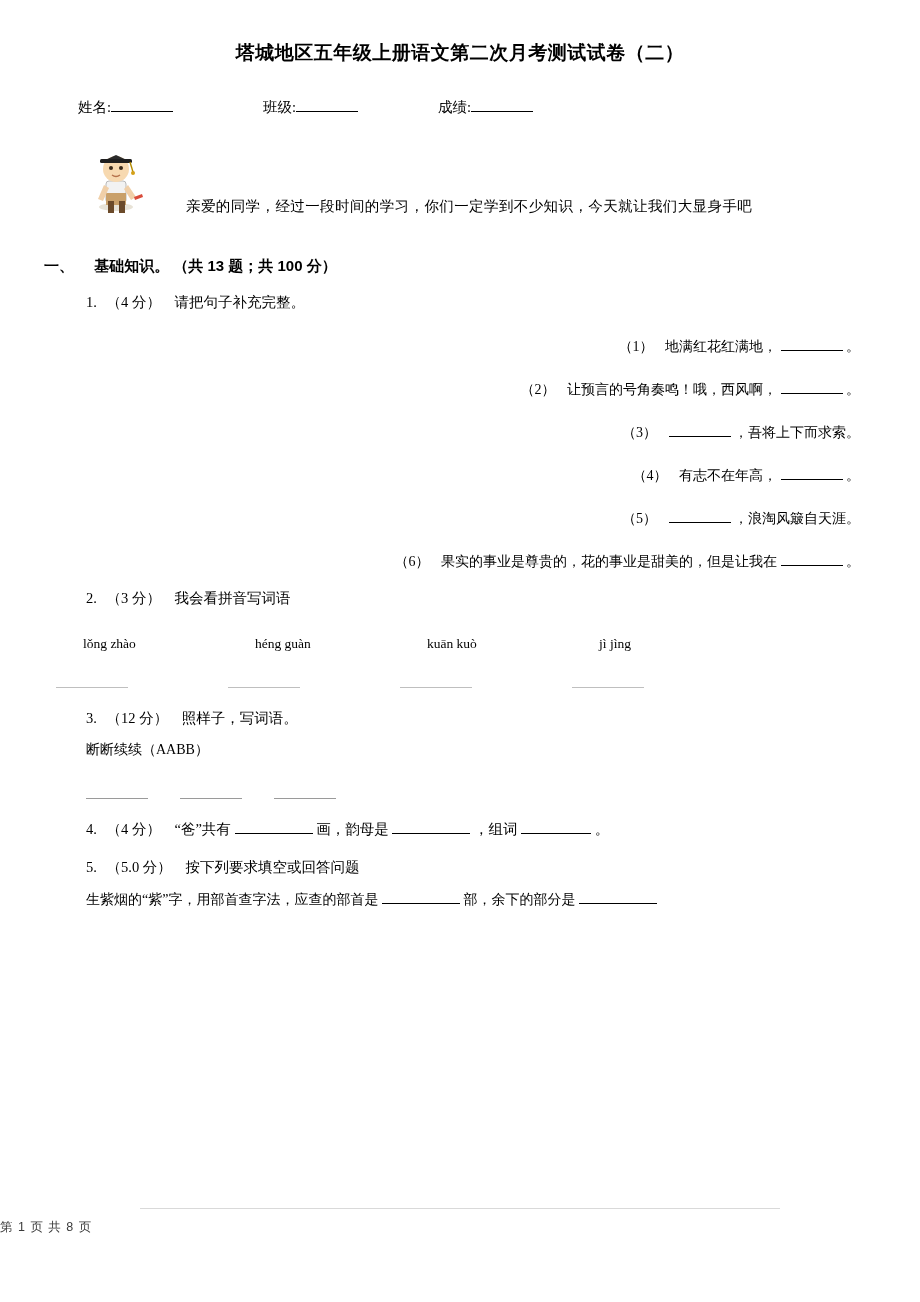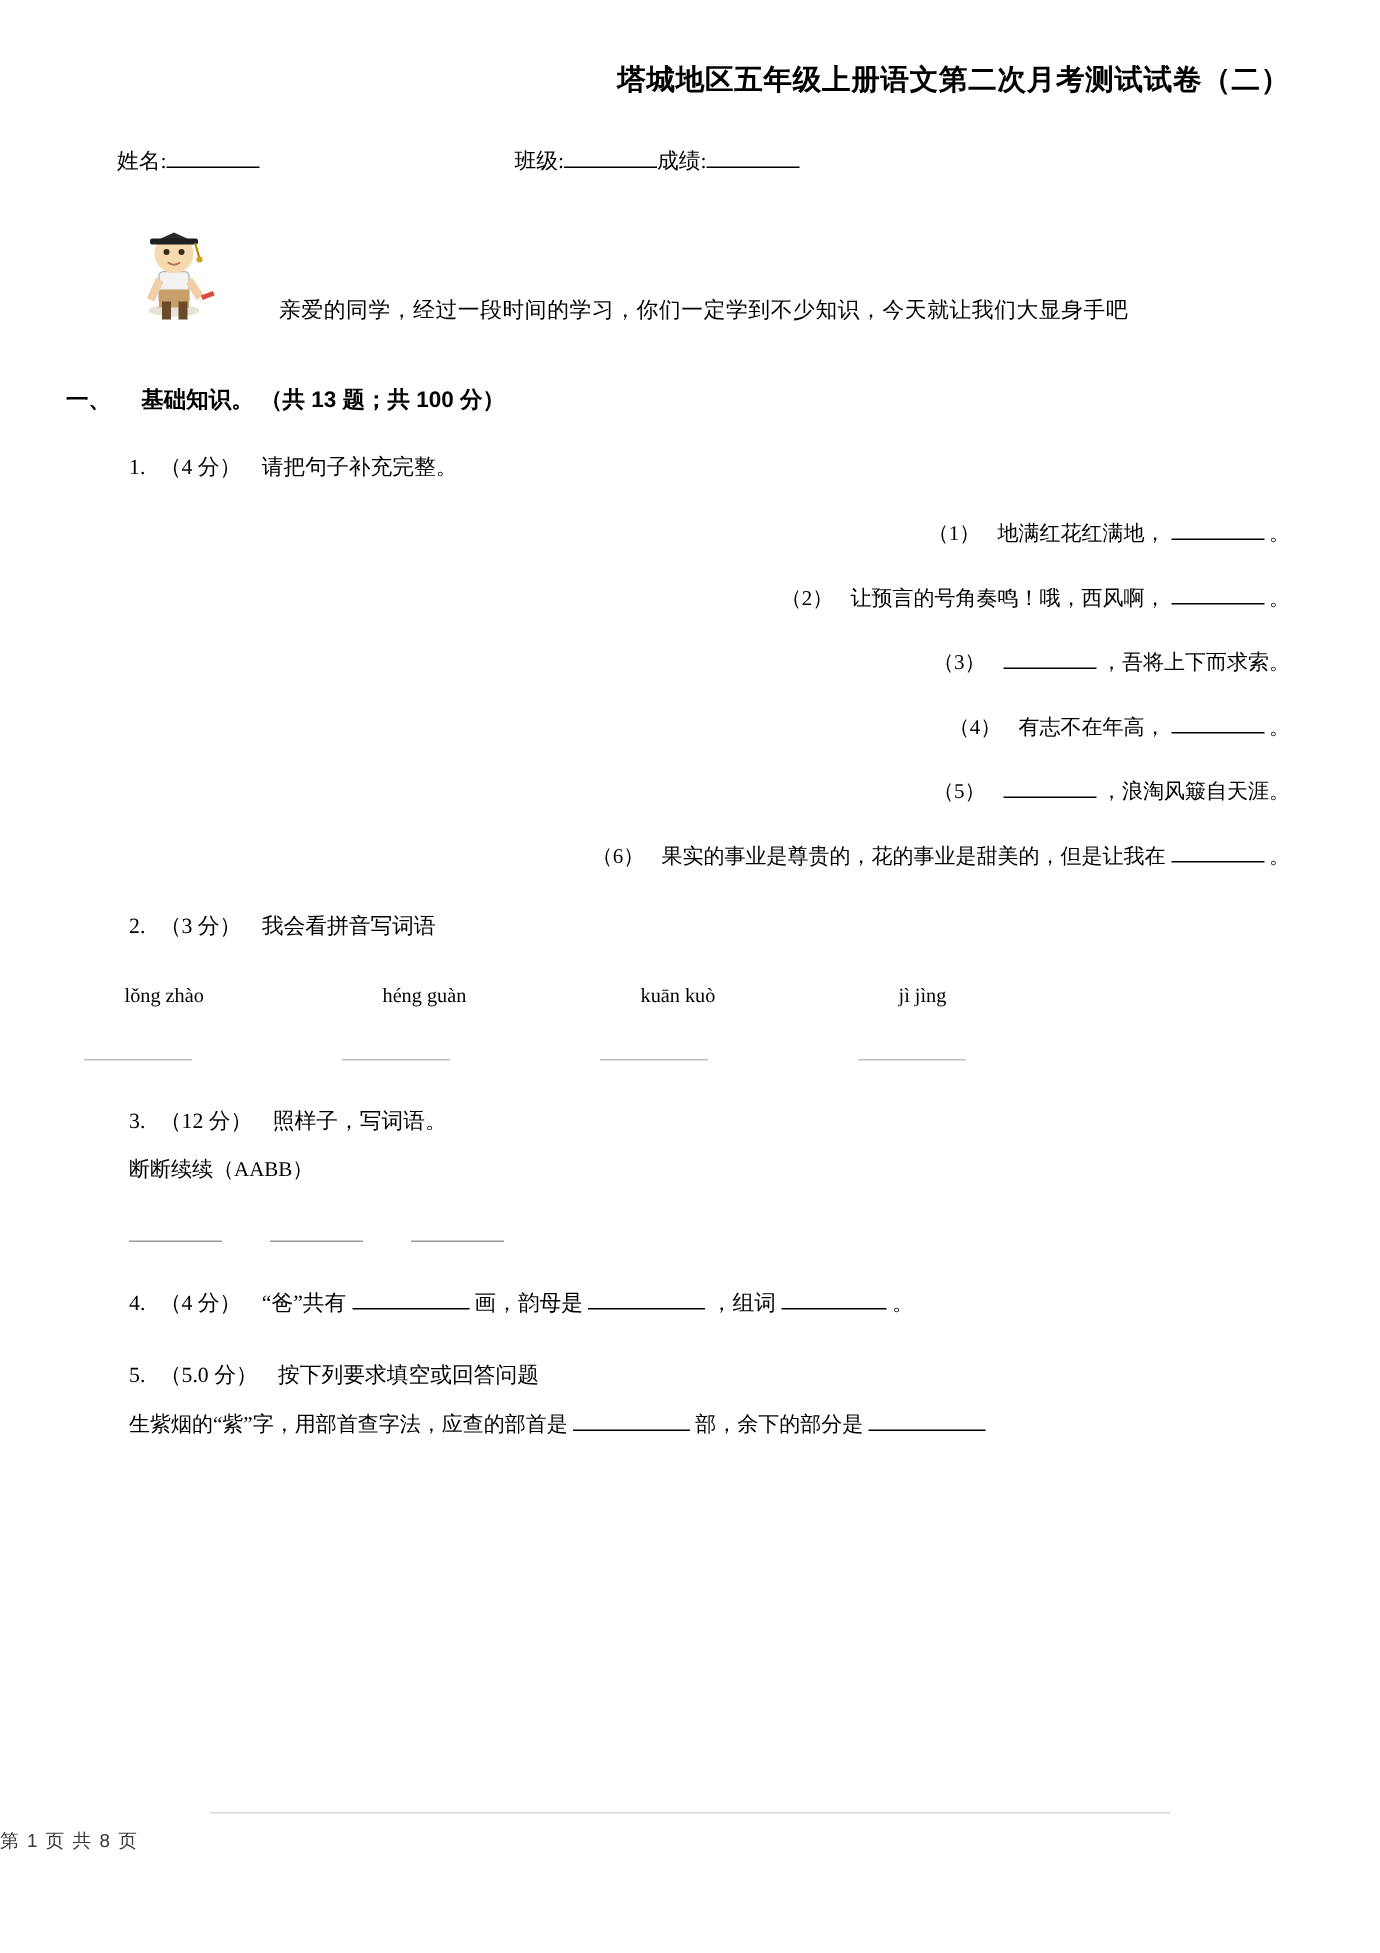--- a/index.html
+++ b/index.html
@@ -12,41 +12,41 @@
     color: #000000;
   }
   .page {
     position: relative;
     width: 920px;
     height: 1302px;
     background: #ffffff;
     overflow: hidden;
   }
   .title {
-    text-align: right;
+    text-align: center;
     font-family: Liberation Sans, sans-serif;
     font-weight: bold;
     font-size: 19px;
     letter-spacing: 0.5px;
     margin: 40px 0 0 0;
     padding: 0 60px;
     color: #000;
   }
   .idrow {
     display: flex;
     margin: 32px 0 0 0;
     padding: 0 195px 0 78px;
     font-size: 14.5px;
     font-family: "Liberation Serif", serif;
   }
   .idrow .cell {
     white-space: nowrap;
   }
   .idrow .cell.c1 { width: 185px; }
-  .idrow .cell.c2 { width: 175px; text-align: right; }
+  .idrow .cell.c2 { width: 175px; }
   .idrow .cell.c3 { width: 160px; }
   .uline {
     display: inline-block;
     border-bottom: 1px solid #000;
     width: 62px;
     height: 0.8em;
     vertical-align: baseline;
   }
   .uline.w62 { width: 62px; }
   .uline.w70 { width: 70px; }
@@ -77,21 +77,21 @@
     margin: 34px 0 0 0;
     padding: 0 60px 0 44px;
     font-family: "Liberation Sans", sans-serif;
     font-weight: bold;
     font-size: 15px;
   }
   .section-head .num { margin-right: 16px; }
   .q {
     padding: 0 28px 0 86px;
     font-size: 14.5px;
-    margin-top: 26px;
+    margin-top: 16px;
     line-height: 1.5;
   }
   .q .qnum { margin-right: 6px; }
   .q .pts { margin-right: 10px; }
   .sub {
     padding: 0 60px 0 118px;
     font-size: 14px;
     margin-top: 22px;
     line-height: 1.5;
     text-align: right;

